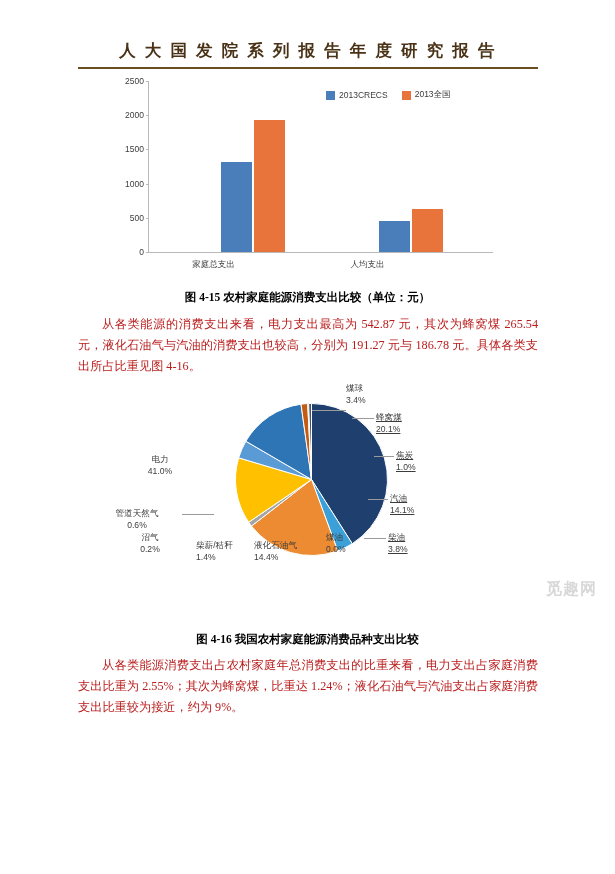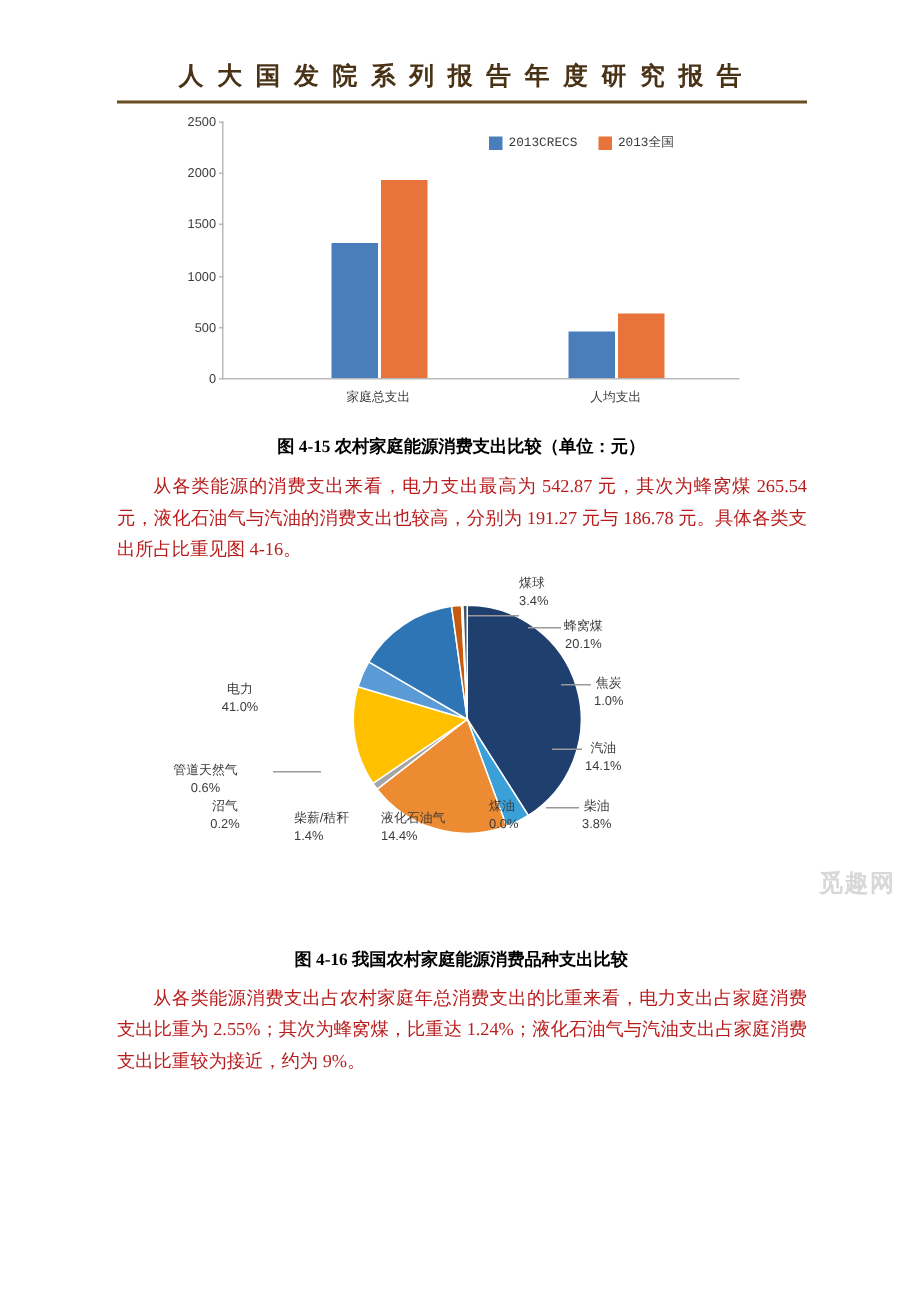--- a/index.html
+++ b/index.html
@@ -90,38 +90,38 @@
     bottom: 0;
     width: 31px;
   }
   .bc-xlabel {
     position: absolute;
     top: 100%;
     margin-top: 7px;
     width: 120px;
     left: 50%;
     transform: translateX(-50%);
-    text-align: center;
+    text-align: left;
     font-family: Liberation Sans, sans-serif;
     font-size: 8.5px;
     color: #3c3c3c;
   }
   .bc-legend {
     position: absolute;
     top: 14px;
     left: 230px;
     display: flex;
     gap: 14px;
     align-items: center;
   }
   .bc-legend-item {
     display: flex;
     align-items: center;
     gap: 4px;
-    font-family: Liberation Mono, monospace;
+    font-family: Liberation Sans, sans-serif;
     font-size: 8.5px;
     color: #3c3c3c;
   }
   .bc-swatch {
     width: 9px;
     height: 9px;
     display: inline-block;
   }
 
   
@@ -163,21 +163,21 @@
   }
   .pie-svg { display:block; }
   .pie-label {
     position: absolute;
     font-family: "Liberation Sans", sans-serif;
     font-size: 8.6px;
     color: #3c3c3c;
     line-height: 11.5px;
     white-space: nowrap;
   }
-  .pie-label.right { text-align: center; }
+  .pie-label.right { text-align: left; text-decoration: underline; }
   .pie-label.left  { text-align: center; }
   .pie-label.center { text-align: left; }
   .leader {
     position: absolute;
     background: #9a9a9a;
     height: 1px;
   }
 
   
   .page-number {

